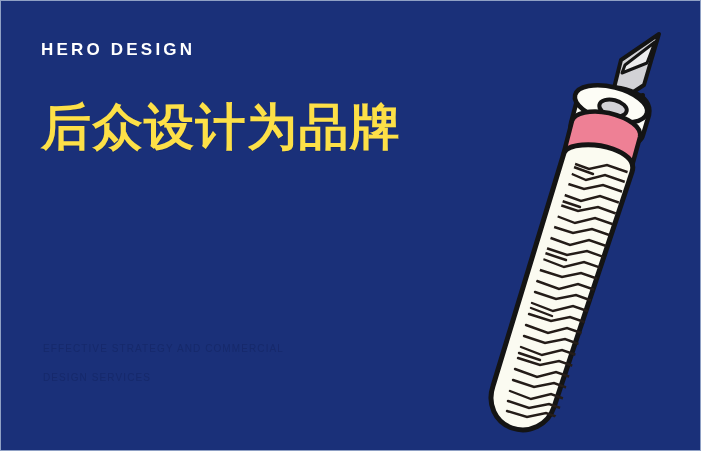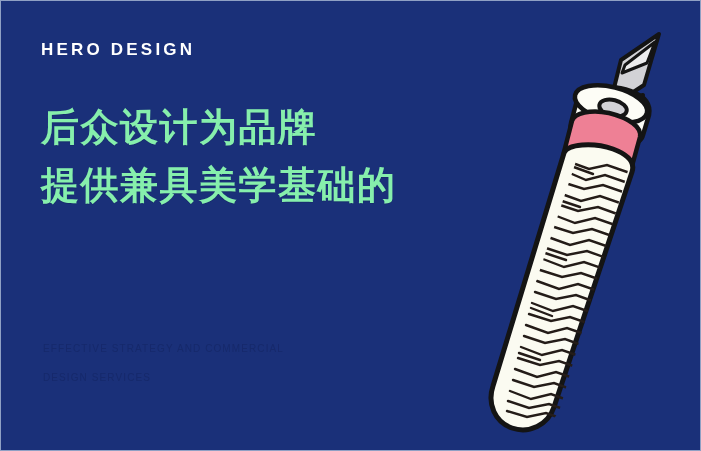--- a/index.html
+++ b/index.html
@@ -33,22 +33,22 @@
   }
 
   
   #headline {
     position: absolute;
     left: 40px;
     top: 97px;
     z-index: 5;
   }
   #headline .hl {
-    color: #86efac;
-    font-size: 38px;
+    color: #fde047;
+    font-size: 50px;
     font-weight: bold;
     line-height: 58px;
     letter-spacing: 1.5px;
     white-space: nowrap;
     text-shadow: 0 1px 0 rgba(0,0,0,0.10);
   }
 
   
   #subcopy {
     position: absolute;
@@ -78,21 +78,20 @@
 </style>
 </head>
 <body>
 
 <div id="poster">
 
   <div id="brand">HERO DESIGN</div>
 
   <div id="headline">
     <div class="hl">后众设计为品牌</div>
-    <div class="hl">提供兼具美学基础的</div>
   </div>
 
   <div id="subcopy">
     <div class="sub">EFFECTIVE STRATEGY AND COMMERCIAL</div>
     <div class="sub">DESIGN SERVICES</div>
   </div>
 
   <div id="illustration">
     <svg width="261" height="451" viewBox="0 0 261 451" xmlns="http://www.w3.org/2000/svg">
       <defs>

